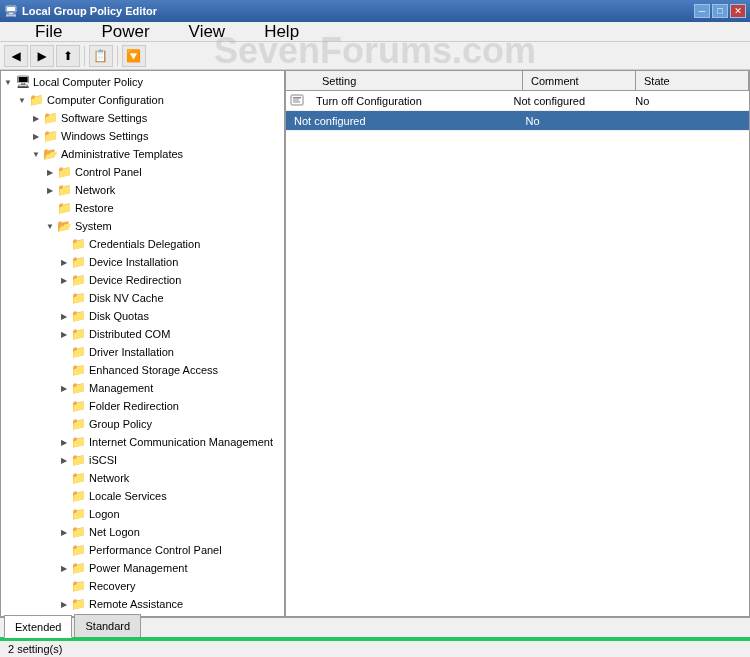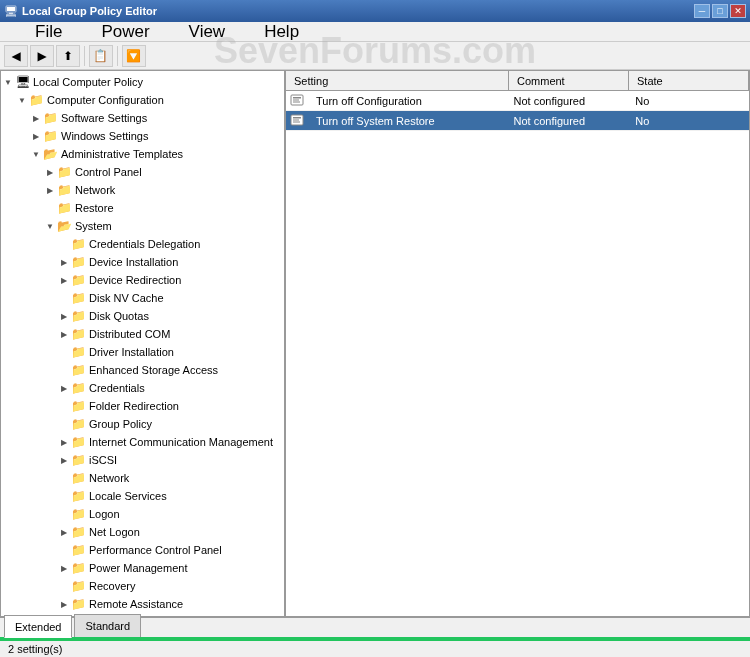--- a/index.html
+++ b/index.html
@@ -147,21 +147,21 @@
     }
     .col-header {
       padding: 2px 8px;
       font-size: 11px;
       border-right: 1px solid #999;
       font-weight: normal;
       cursor: pointer;
       display: flex;
       align-items: center;
     }
-    .col-setting { flex: 2; }
+    .col-setting { flex: 2; margin-left: 28px; }
     .col-state { flex: 1; }
     .col-comment { flex: 1; }
 
     
     .content-rows {
       flex: 1;
       overflow-y: auto;
     }
     .content-row {
       display: flex;
@@ -394,21 +394,21 @@
         <span class="tree-label">Driver Installation</span>
       </div>
       <div class="tree-item" style="padding-left: 56px;">
         <span class="expand-btn"></span>
         <span class="tree-icon folder-yellow">📁</span>
         <span class="tree-label">Enhanced Storage Access</span>
       </div>
       <div class="tree-item" style="padding-left: 56px;">
         <span class="expand-btn" style="font-size:8px;">▶</span>
         <span class="tree-icon folder-yellow">📁</span>
-        <span class="tree-label">Credentials</span>
+        <span class="tree-label">Management</span>
       </div>
       <div class="tree-item" style="padding-left: 56px;">
         <span class="expand-btn"></span>
         <span class="tree-icon folder-yellow">📁</span>
         <span class="tree-label">Folder Redirection</span>
       </div>
       <div class="tree-item" style="padding-left: 56px;">
         <span class="expand-btn"></span>
         <span class="tree-icon folder-yellow">📁</span>
         <span class="tree-label">Group Policy</span>
@@ -487,29 +487,20 @@
     <rect x="3" y="6.5" width="6" height="1" fill="#888"></rect>
     <rect x="3" y="8.5" width="7" height="1" fill="#888"></rect>
   </svg></span>
       <span>Turn off Configuration</span>
     </div>
     <div class="row-state">Not configured</div>
     <div class="row-comment">No</div>
   </div>
         <div class="content-row selected" style="position: relative;">
 
-    <div class="row-setting">
-      <span><svg width="14" height="14" viewBox="0 0 14 14">
-    <rect x="1" y="2" width="12" height="10" rx="1" fill="white" stroke="#888" stroke-width="1"></rect>
-    <rect x="3" y="4" width="8" height="1.5" fill="#888"></rect>
-    <rect x="3" y="6.5" width="6" height="1" fill="#888"></rect>
-    <rect x="3" y="8.5" width="7" height="1" fill="#888"></rect>
-  </svg></span>
-      <span>Turn off System Restore</span>
-    </div>
     <div class="row-state">Not configured</div>
     <div class="row-comment">No</div>
   </div>
       </div>
   </div>
 </div>
 
 <div class="tabs-area">
   <div class="tab active">Extended</div>
   <div class="tab">Standard</div>

